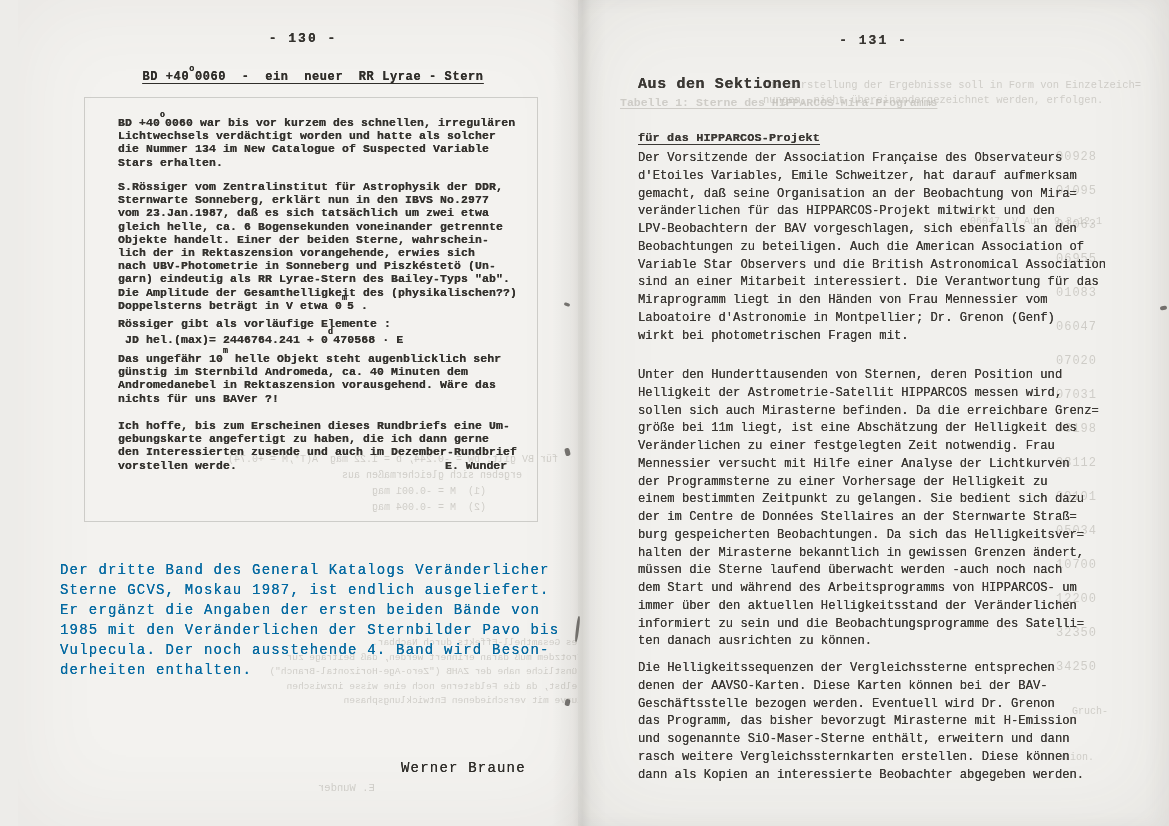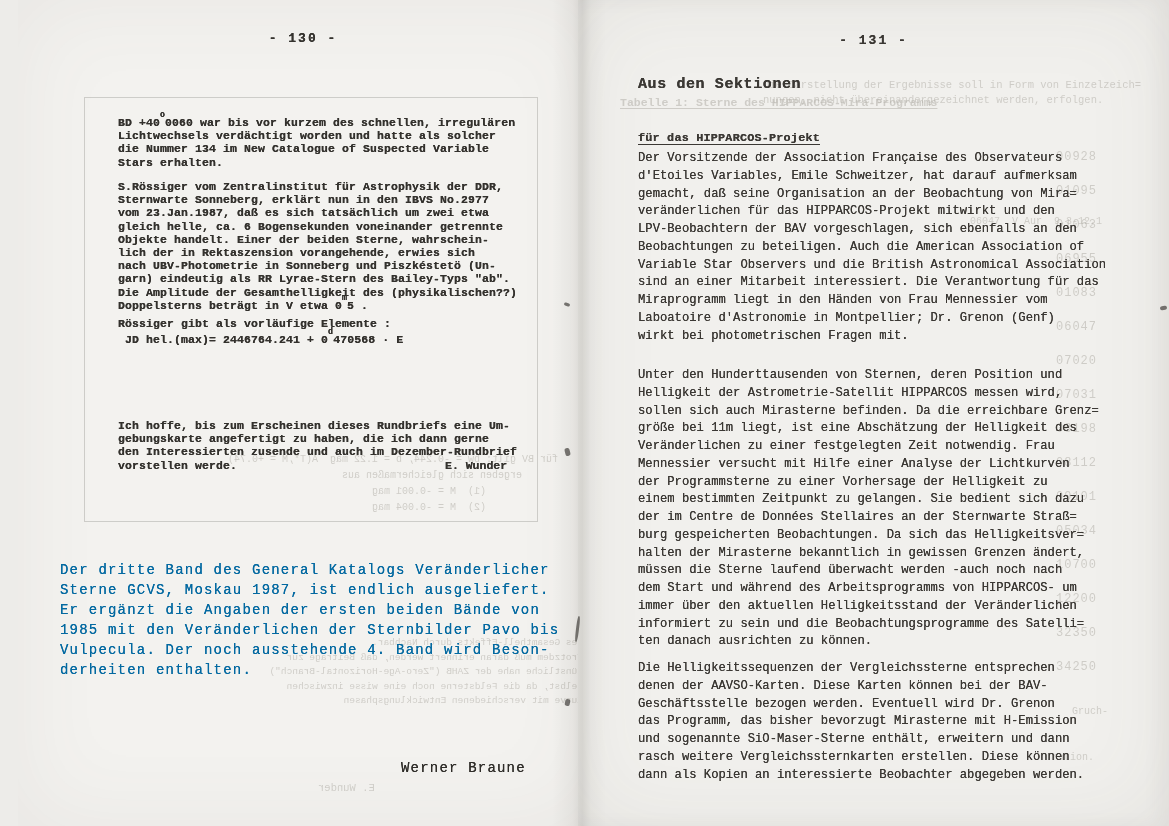--- a/index.html
+++ b/index.html
@@ -36,20 +36,21 @@
   .bt-mirror{transform:scaleX(-1);}
   .bt-u{text-decoration:underline;text-underline-offset:2px;}
   .mark{position:absolute;background:#4c4945;opacity:0.75;border-radius:2px;pointer-events:none;}
 </style>
 </head>
 <body>
 
 <div class="page page-left">
   <div class="tx pgnum center" style="left:0;top:31px;width:570px;">- 130 -</div>
 
+  <div class="tx a1title center" style="left:10px;top:70px;width:570px;"><span class="u"><span>BD +40</span><sup class="sup">o</sup><span>0060  -  ein  neuer  RR Lyrae - Stern</span></span></div>
 
   <div class="boxframe"></div>
 
   <div class="bt bt-mirror" style="left:70px;top:452px;width:470px;font-size:10px;line-height:16px;">für BV gilt: bw = -0.244, b = 1.22 mag  A(T*,M = +0.74)
       ergeben sich gleichermaßen aus
             (1)  M = -0.001 mag
             (2)  M = -0.004 mag</div>
   <div class="bt bt-mirror" style="left:225px;top:636px;width:340px;font-size:9.5px;line-height:14.5px;">des Gesamthell-Effekts durch Nachbar.
 Trotzdem muß daran erinnert werden, daß Beiträge zur
 künstliche nahe der ZAHB ("Zero-Age-Horizontal-Branch")
@@ -70,20 +71,24 @@
 lich der in Rektaszension vorangehende, erwies sich
 nach UBV-Photometrie in Sonneberg und Piszkéstetö (Un-
 garn) eindeutig als RR Lyrae-Stern des Bailey-Typs "ab".
 Die Amplitude der Gesamthelligkeit des (physikalischen??)
 Doppelsterns beträgt in V etwa 0</span><sup class="sup">m</sup><span>5 .</span></div>
 
   <div class="tx boxp" style="top:317px;">Rössiger gibt als vorläufige Elemente :</div>
 
   <div class="tx boxp" style="top:333px;"><span> JD hel.(max)= 2446764.241 + 0</span><sup class="sup">d</sup><span>470568 · E</span></div>
 
+  <div class="tx boxp" style="top:352px;"><span>Das ungefähr 10</span><sup class="sup">m</sup><span> helle Objekt steht augenblicklich sehr
+günstig im Sternbild Andromeda, ca. 40 Minuten dem
+Andromedanebel in Rektaszension vorausgehend. Wäre das
+nichts für uns BAVer ?!</span></div>
 
   <div class="tx boxp" style="top:419px;">Ich hoffe, bis zum Erscheinen dieses Rundbriefs eine Um-
 gebungskarte angefertigt zu haben, die ich dann gerne
 den Interessierten zusende und auch im Dezember-Rundbrief
 vorstellen werde.</div>
 
   <div class="tx sig-left" style="left:427px;top:459px;">E. Wunder</div>
 
 
   <div class="tx gcvsp" style="top:560px;">Der dritte Band des General Katalogs Veränderlicher

